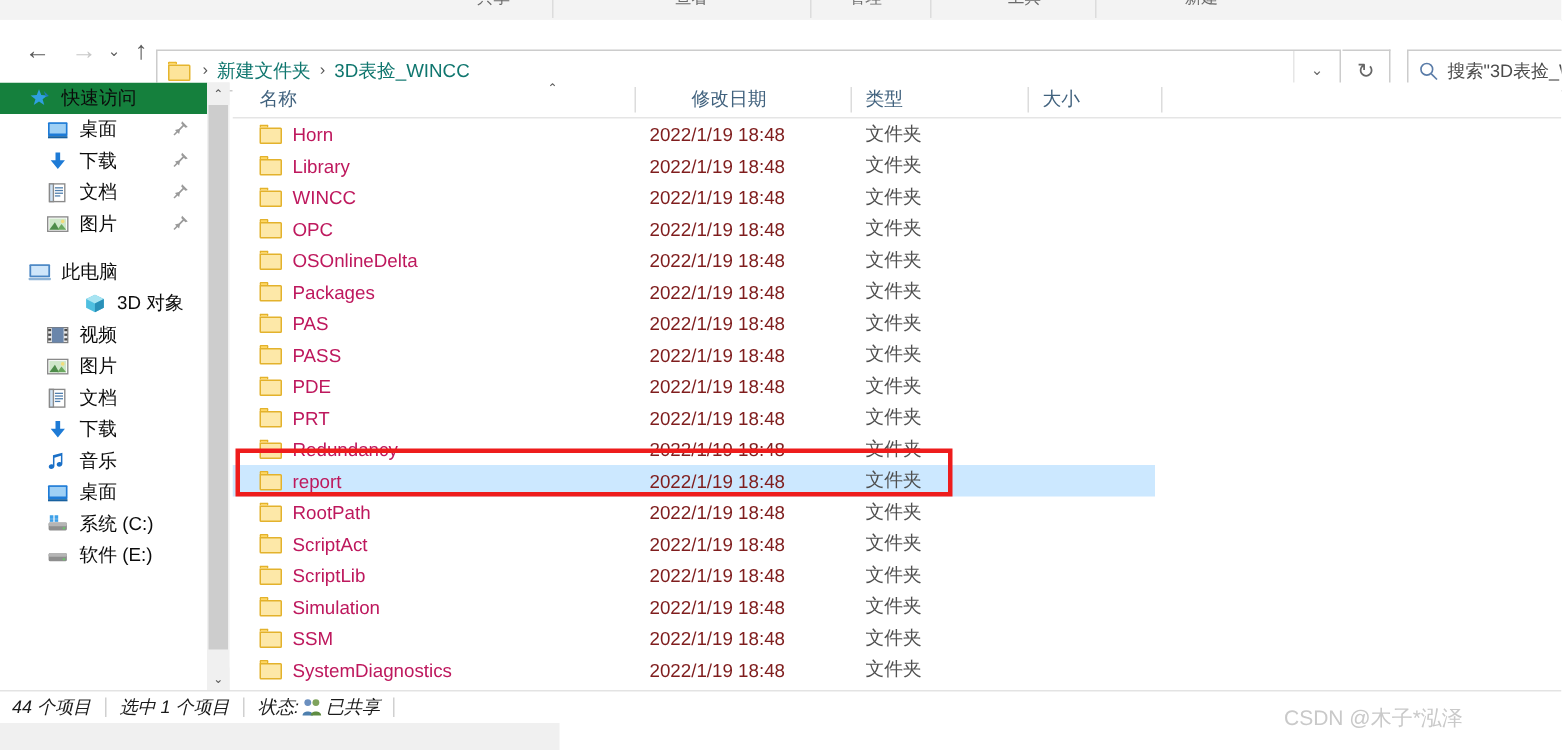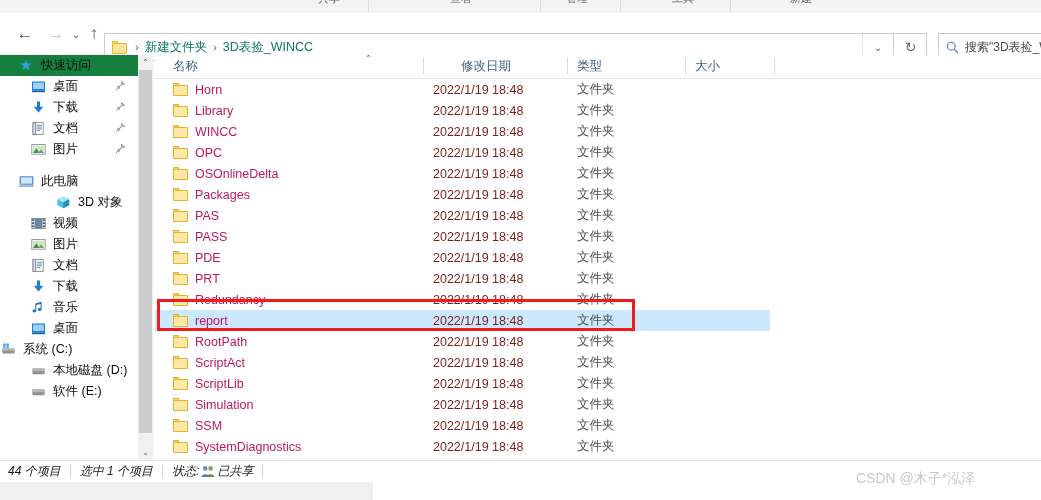--- a/index.html
+++ b/index.html
@@ -565,41 +565,33 @@
         <span class="side-label">音乐</span>
       </div>
       <div class="side-item" style="padding-left: 30px;">
         <span class="side-ico"><svg width="17" height="15" viewBox="0 0 17 15">
             <rect x="2" y="2.5" width="13" height="9.3" rx="0.6" fill="#1e7bd6"></rect>
             <rect x="3.1" y="3.6" width="10.8" height="6.4" fill="#9fd0f5"></rect>
             <rect x="2" y="11.8" width="13" height="1.4" fill="#17609f"></rect>
           </svg></span>
         <span class="side-label">桌面</span>
       </div>
-      <div class="side-item" style="">
+      <div class="side-item" style="padding-left: 30px;">
         <span class="side-ico"><svg width="17" height="15" viewBox="0 0 17 15">
             <rect x="2.4" y="6.4" width="12.2" height="5.2" rx="0.9" fill="#8e8e8e"></rect>
             <rect x="2.4" y="6.4" width="12.2" height="2.4" rx="0.9" fill="#b5b5b5"></rect>
             <circle cx="12.6" cy="10.2" r="0.85" fill="#6ec06e"></circle>
             <g fill="#3da0e8">
               <rect x="3.2" y="1.5" width="2.4" height="2.4"></rect>
               <rect x="6.4" y="1.5" width="2.4" height="2.4"></rect>
               <rect x="3.2" y="4.1" width="2.4" height="1.8"></rect>
               <rect x="6.4" y="4.1" width="2.4" height="1.8"></rect>
             </g>
           </svg></span>
         <span class="side-label">系统 (C:)</span>
-      </div>
-      <div class="side-item" style="padding-left: 30px;">
-        <span class="side-ico"><svg width="17" height="15" viewBox="0 0 17 15">
-            <rect x="2.4" y="5.6" width="12.2" height="5.6" rx="1" fill="#8e8e8e"></rect>
-            <rect x="2.4" y="5.6" width="12.2" height="2.6" rx="1" fill="#b5b5b5"></rect>
-            <circle cx="12.6" cy="9.8" r="0.85" fill="#6ec06e"></circle>
-          </svg></span>
-        <span class="side-label">本地磁盘 (D:)</span>
       </div>
       <div class="side-item" style="padding-left: 30px;">
         <span class="side-ico"><svg width="17" height="15" viewBox="0 0 17 15">
             <rect x="2.4" y="5.6" width="12.2" height="5.6" rx="1" fill="#8e8e8e"></rect>
             <rect x="2.4" y="5.6" width="12.2" height="2.6" rx="1" fill="#b5b5b5"></rect>
             <circle cx="12.6" cy="9.8" r="0.85" fill="#6ec06e"></circle>
           </svg></span>
         <span class="side-label">软件 (E:)</span>
       </div>
     </div>

